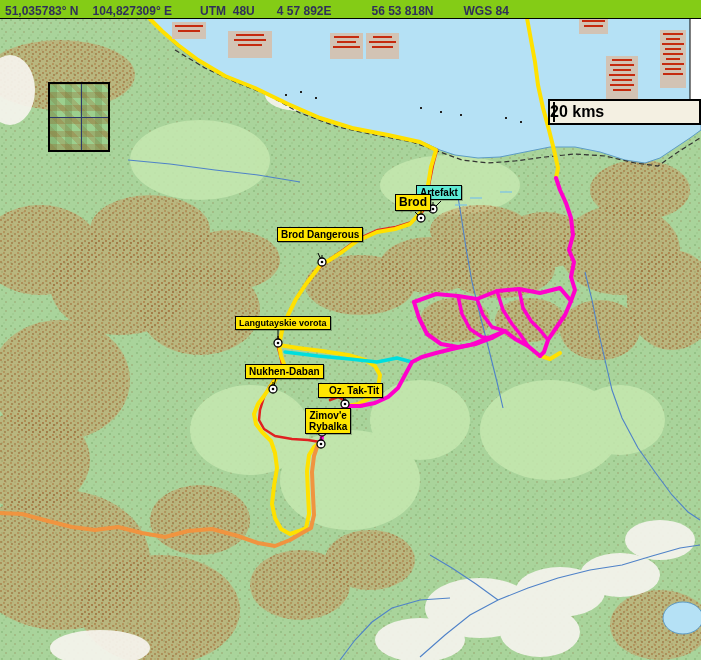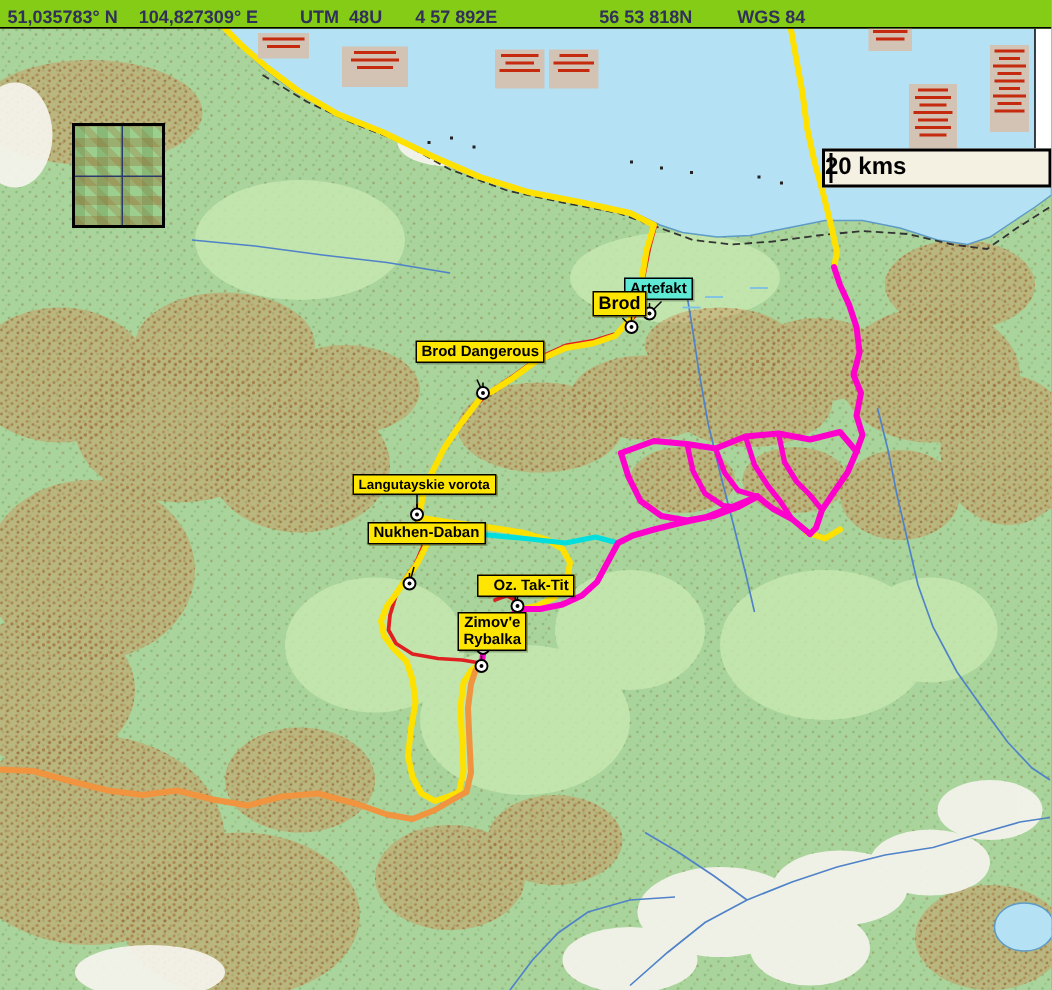--- a/index.html
+++ b/index.html
@@ -6,21 +6,21 @@
   .app{position:relative;width:701px;height:660px;overflow:hidden;background:#fff;
        font-family:"Liberation Sans",sans-serif;}
   svg.map-canvas{position:absolute;left:0;top:0;}
 
   
   .statusbar{position:absolute;left:0;top:0;width:701px;height:18px;background:#84cc16;
     border-bottom:1px solid #000;display:flex;align-items:flex-end;z-index:40;
     font-size:12px;font-weight:600;color:#30305a;white-space:pre;}
   .statusbar span{display:inline-block;}
   .sb-lat{margin-left:5px;} .sb-lon{margin-left:14px;} .sb-grid{margin-left:28px;}
-  .sb-east{margin-left:22px;} .sb-north{margin-left:32px;padding-left:36px;} .sb-datum{margin-left:30px;}
+  .sb-east{margin-left:22px;} .sb-north{margin-left:4px;padding-left:36px;} .sb-datum{margin-left:30px;}
 
   
   .wp-label{position:absolute;z-index:20;border:1px solid #000;background:#ffe600;color:#000;
     font-weight:bold;font-size:10px;line-height:11px;padding:1px 3px;white-space:pre-line;
     text-align:center;box-shadow:1px 1px 0 rgba(0,0,0,.25);}
   .wp-alert{background:#5eead4;}
   .wp-large{font-size:12px;line-height:13px;}
   .wp-small{font-size:9px;line-height:10px;}
 
   
@@ -285,21 +285,21 @@
         <i style="width: 64%;"></i>
         <i style="width: 74%;"></i>
       </div>
     </div>
 
   <div id="label-layer">
       <div class="wp-label wp-alert" style="left: 416px; top: 185px;">Artefakt</div>
       <div class="wp-label wp-large" style="left: 395px; top: 194px;">Brod</div>
       <div class="wp-label" style="left: 277px; top: 227px;">Brod Dangerous</div>
       <div class="wp-label wp-small" style="left: 235px; top: 316px;">Langutayskie vorota</div>
-      <div class="wp-label" style="left: 245px; top: 348px;">Nukhen-Daban</div>
+      <div class="wp-label" style="left: 245px; top: 364px;">Nukhen-Daban</div>
       <div class="wp-label" style="left: 318px; top: 383px; padding-left: 10px;">Oz. Tak-Tit</div>
       <div class="wp-label" style="left: 305px; top: 408px;">Zimov'e
 Rybalka</div>
     </div>
 
   <div class="scalebar">
     <div class="tickline"></div>
     <span>20 kms</span>
   </div>
 

